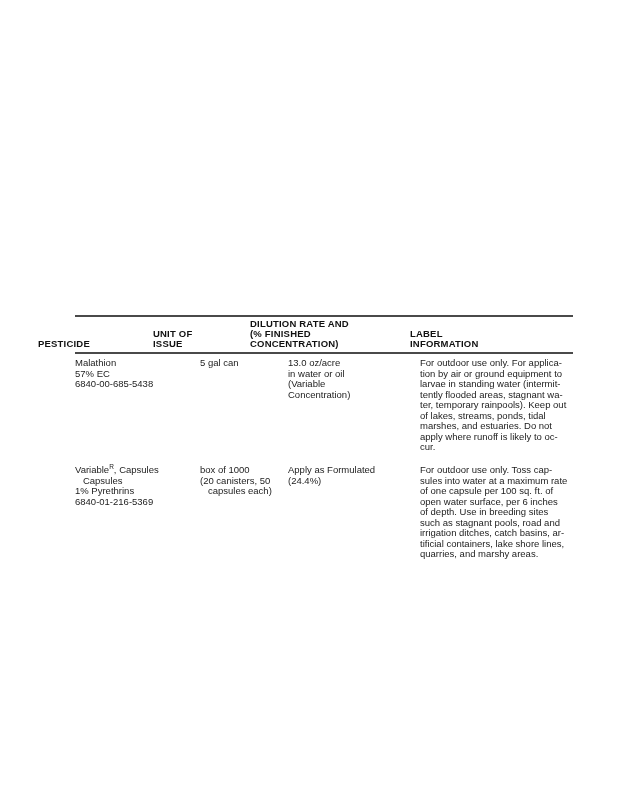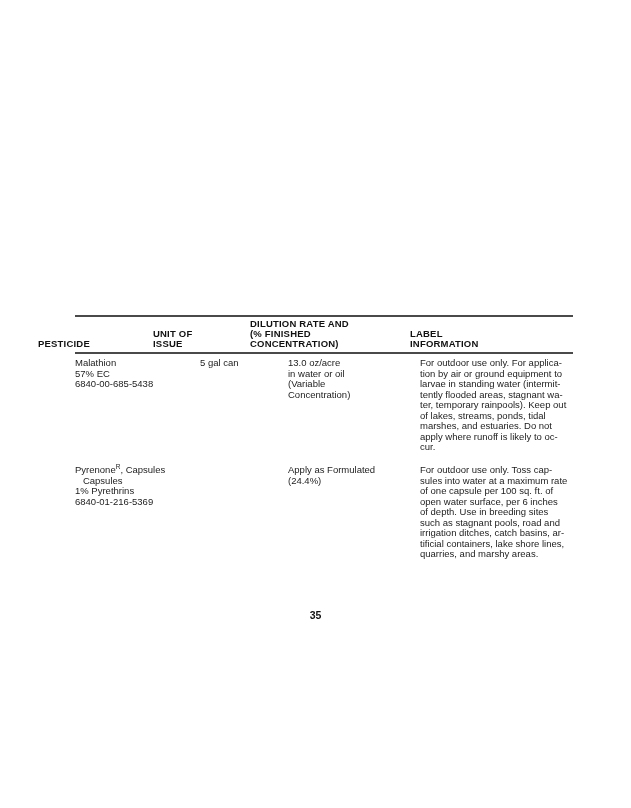--- a/index.html
+++ b/index.html
@@ -99,33 +99,35 @@
     <div class="cell row-1 col-label">For outdoor use only. For applica-
 tion by air or ground equipment to
 larvae in standing water (intermit-
 tently flooded areas, stagnant wa-
 ter, temporary rainpools). Keep out
 of lakes, streams, ponds, tidal
 marshes, and estuaries. Do not
 apply where runoff is likely to oc-
 cur.</div>
 
-    <div class="cell row-2 col-pesticide"><span>Pyrenone</span><sup>R</sup><span>, Capsules</span>
+    <div class="cell row-2 col-pesticide"><span>Variable</span><sup>R</sup><span>, Capsules</span>
 <span>   Capsules
 1% Pyrethrins
 6840-01-216-5369</span></div>
+    <div class="cell row-2 col-unit">box of 1000
+(20 canisters, 50
+   capsules each)</div>
     <div class="cell row-2 col-dilution">Apply as Formulated
 (24.4%)</div>
     <div class="cell row-2 col-label">For outdoor use only. Toss cap-
 sules into water at a maximum rate
 of one capsule per 100 sq. ft. of
 open water surface, per 6 inches
 of depth. Use in breeding sites
 such as stagnant pools, road and
 irrigation ditches, catch basins, ar-
 tificial containers, lake shore lines,
 quarries, and marshy areas.</div>
 
   </div>
 
-  <div class="page-number">35</div>
 
 </div>
 
 </body></html>

